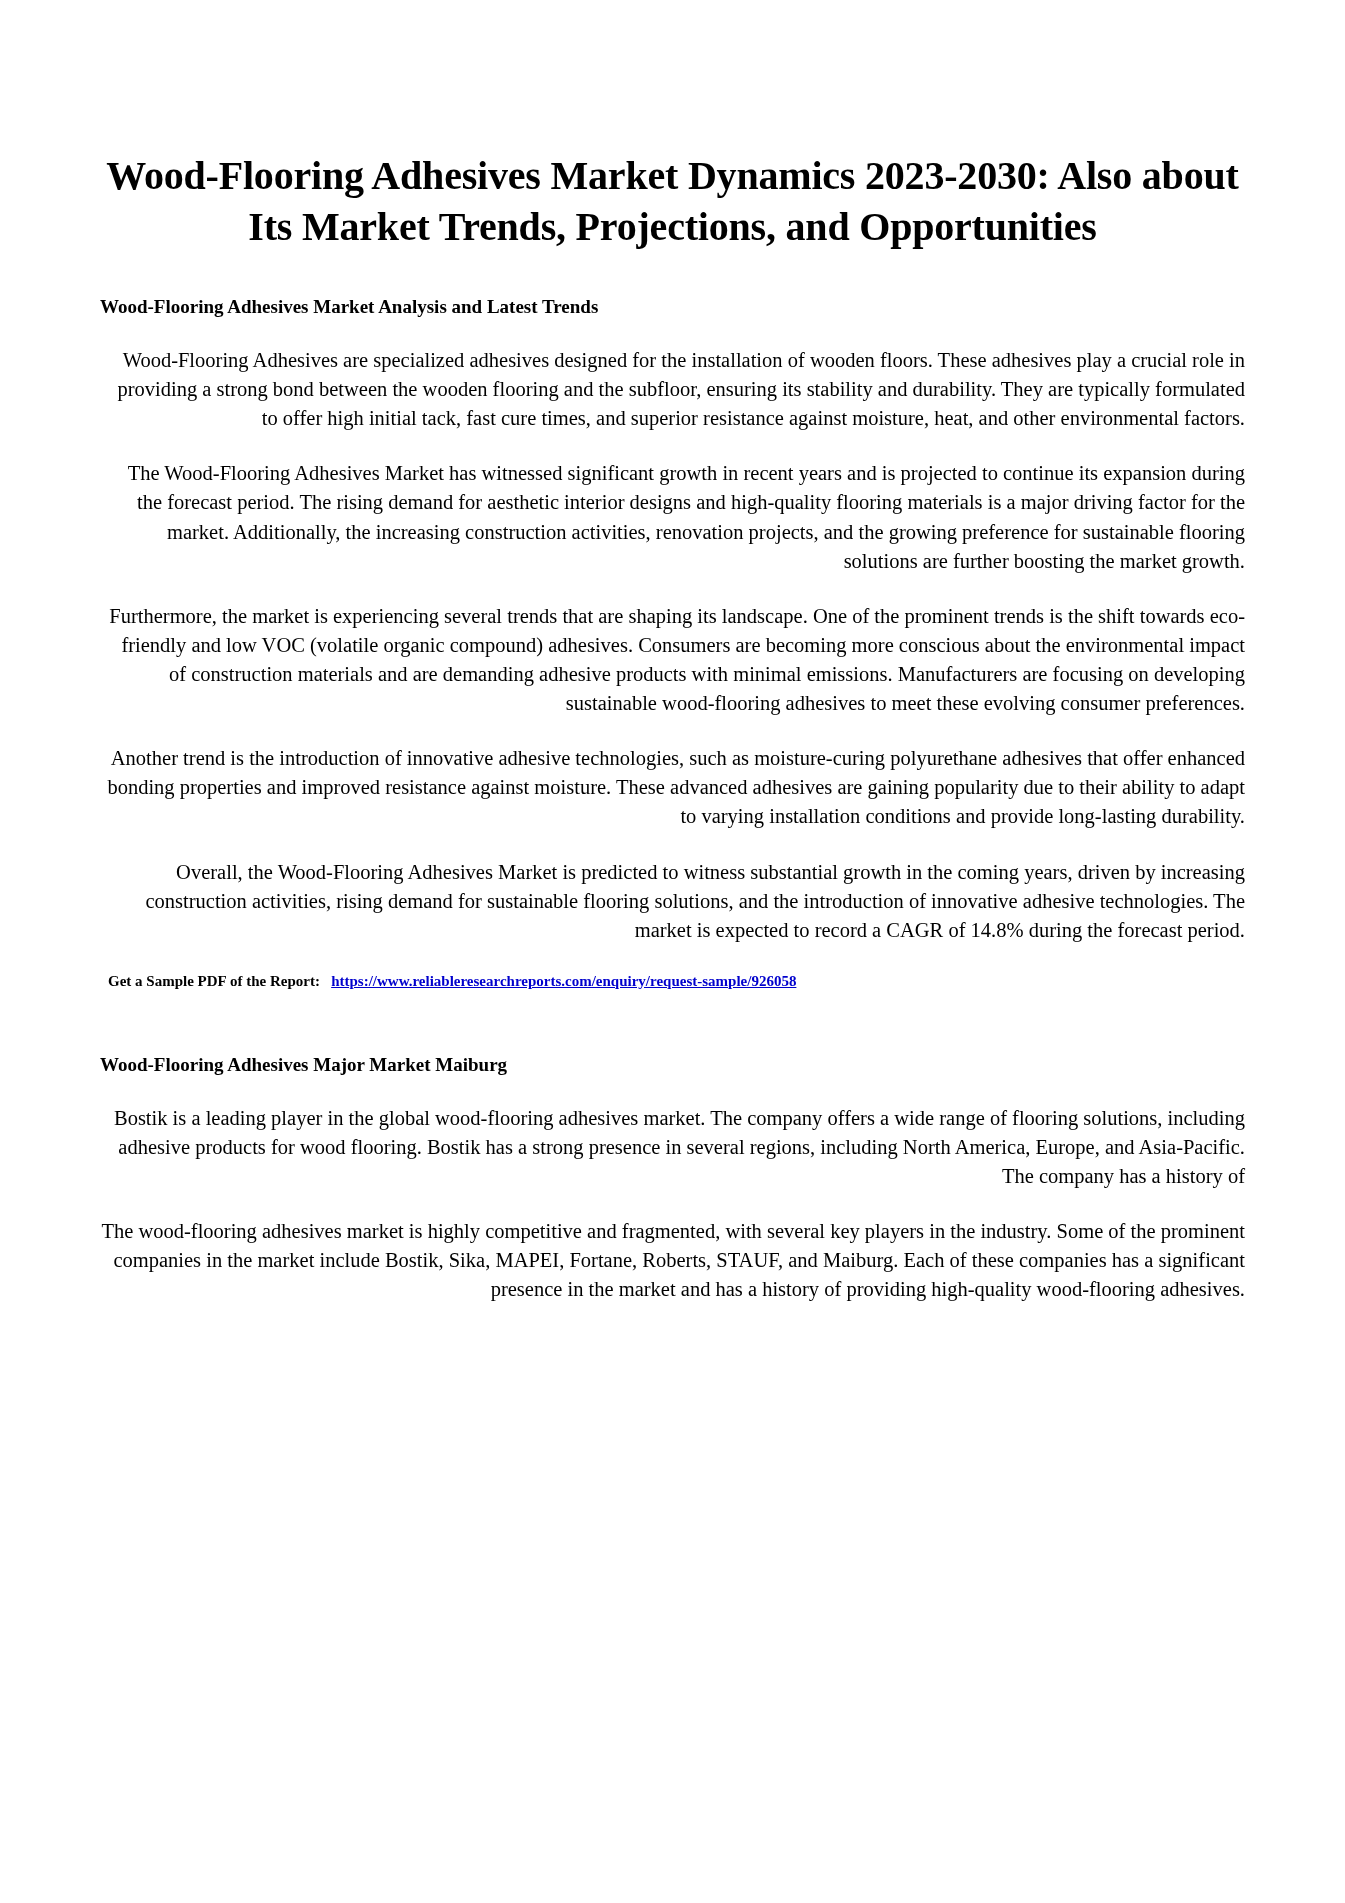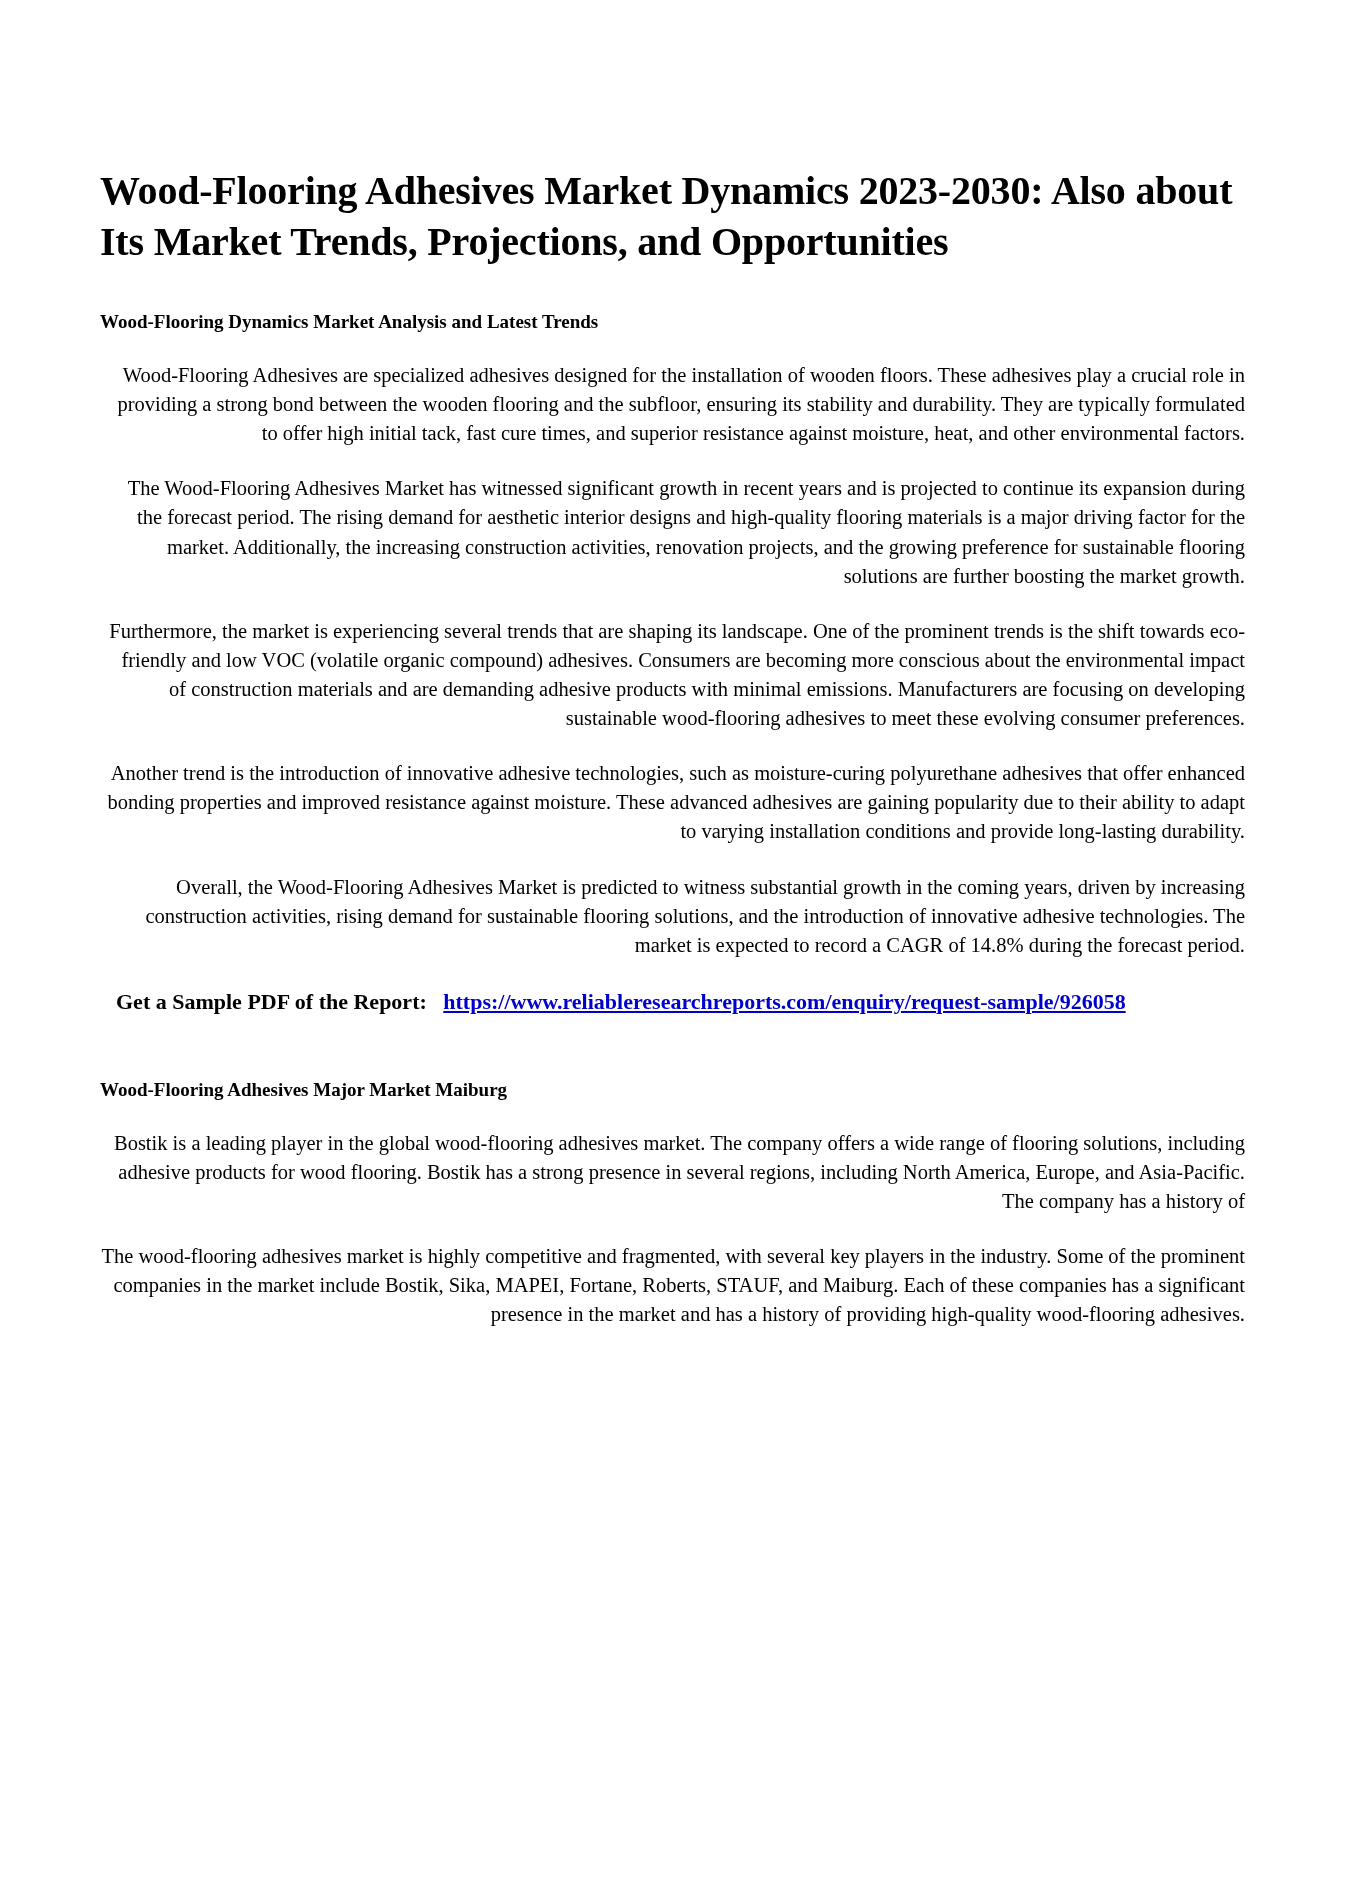--- a/index.html
+++ b/index.html
@@ -17,40 +17,41 @@
     width: 1345px;
     min-height: 1903px;
     box-sizing: border-box;
     padding: 150px 100px 60px 100px;
     background: #ffffff;
   }
   .doc-title {
     font-size: 40px;
     font-weight: bold;
     line-height: 1.28;
-    margin: 15px 0 42px 0;
+    margin: 0 0 42px 0;
     letter-spacing: -0.2px;
+    text-align: center;
   }
   .section-heading {
     font-size: 19px;
     font-weight: bold;
     margin: 0 0 26px 0;
     line-height: 1.35;
   }
   p.body-text {
     font-size: 20.5px;
     line-height: 1.42;
     margin: 0 0 26px 0;
     text-align: right;
   }
   .cta-line {
-    font-size: 22px;
+    font-size: 15px;
     font-weight: bold;
     line-height: 1.42;
-    margin: 0 0 26px 16px;
+    margin: 0 0 26px 8px;
   }
   .cta-label {
     font-weight: bold;
   }
   .cta-link {
     color: #0000cd;
     text-decoration: underline;
     font-weight: bold;
     word-break: break-all;
     cursor: pointer;
@@ -59,21 +60,21 @@
     height: 34px;
   }
 </style>
 </head>
 <body>
 
 <div class="page">
 
   <h1 class="doc-title">Wood-Flooring Adhesives Market Dynamics 2023-2030: Also about Its Market Trends, Projections, and Opportunities</h1>
 
-  <h2 class="section-heading">Wood-Flooring Dynamics Market Analysis and Latest Trends</h2>
+  <h2 class="section-heading">Wood-Flooring Adhesives Market Analysis and Latest Trends</h2>
 
   <p class="body-text">Wood-Flooring Adhesives are specialized adhesives designed for the installation of wooden floors. These adhesives play a crucial role in providing a strong bond between the wooden flooring and the subfloor, ensuring its stability and durability. They are typically formulated to offer high initial tack, fast cure times, and superior resistance against moisture, heat, and other environmental factors.</p>
   <p class="body-text">The Wood-Flooring Adhesives Market has witnessed significant growth in recent years and is projected to continue its expansion during the forecast period. The rising demand for aesthetic interior designs and high-quality flooring materials is a major driving factor for the market. Additionally, the increasing construction activities, renovation projects, and the growing preference for sustainable flooring solutions are further boosting the market growth.</p>
   <p class="body-text">Furthermore, the market is experiencing several trends that are shaping its landscape. One of the prominent trends is the shift towards eco-friendly and low VOC (volatile organic compound) adhesives. Consumers are becoming more conscious about the environmental impact of construction materials and are demanding adhesive products with minimal emissions. Manufacturers are focusing on developing sustainable wood-flooring adhesives to meet these evolving consumer preferences.</p>
   <p class="body-text">Another trend is the introduction of innovative adhesive technologies, such as moisture-curing polyurethane adhesives that offer enhanced bonding properties and improved resistance against moisture. These advanced adhesives are gaining popularity due to their ability to adapt to varying installation conditions and provide long-lasting durability.</p>
   <p class="body-text">Overall, the Wood-Flooring Adhesives Market is predicted to witness substantial growth in the coming years, driven by increasing construction activities, rising demand for sustainable flooring solutions, and the introduction of innovative adhesive technologies. The market is expected to record a CAGR of 14.8% during the forecast period.</p>
 
   <p class="cta-line">
     <span class="cta-label">Get a Sample PDF of the Report:</span>
     <span>&nbsp; </span><a class="cta-link" href="#">https://www.reliableresearchreports.com/enquiry/request-sample/926058</a>

